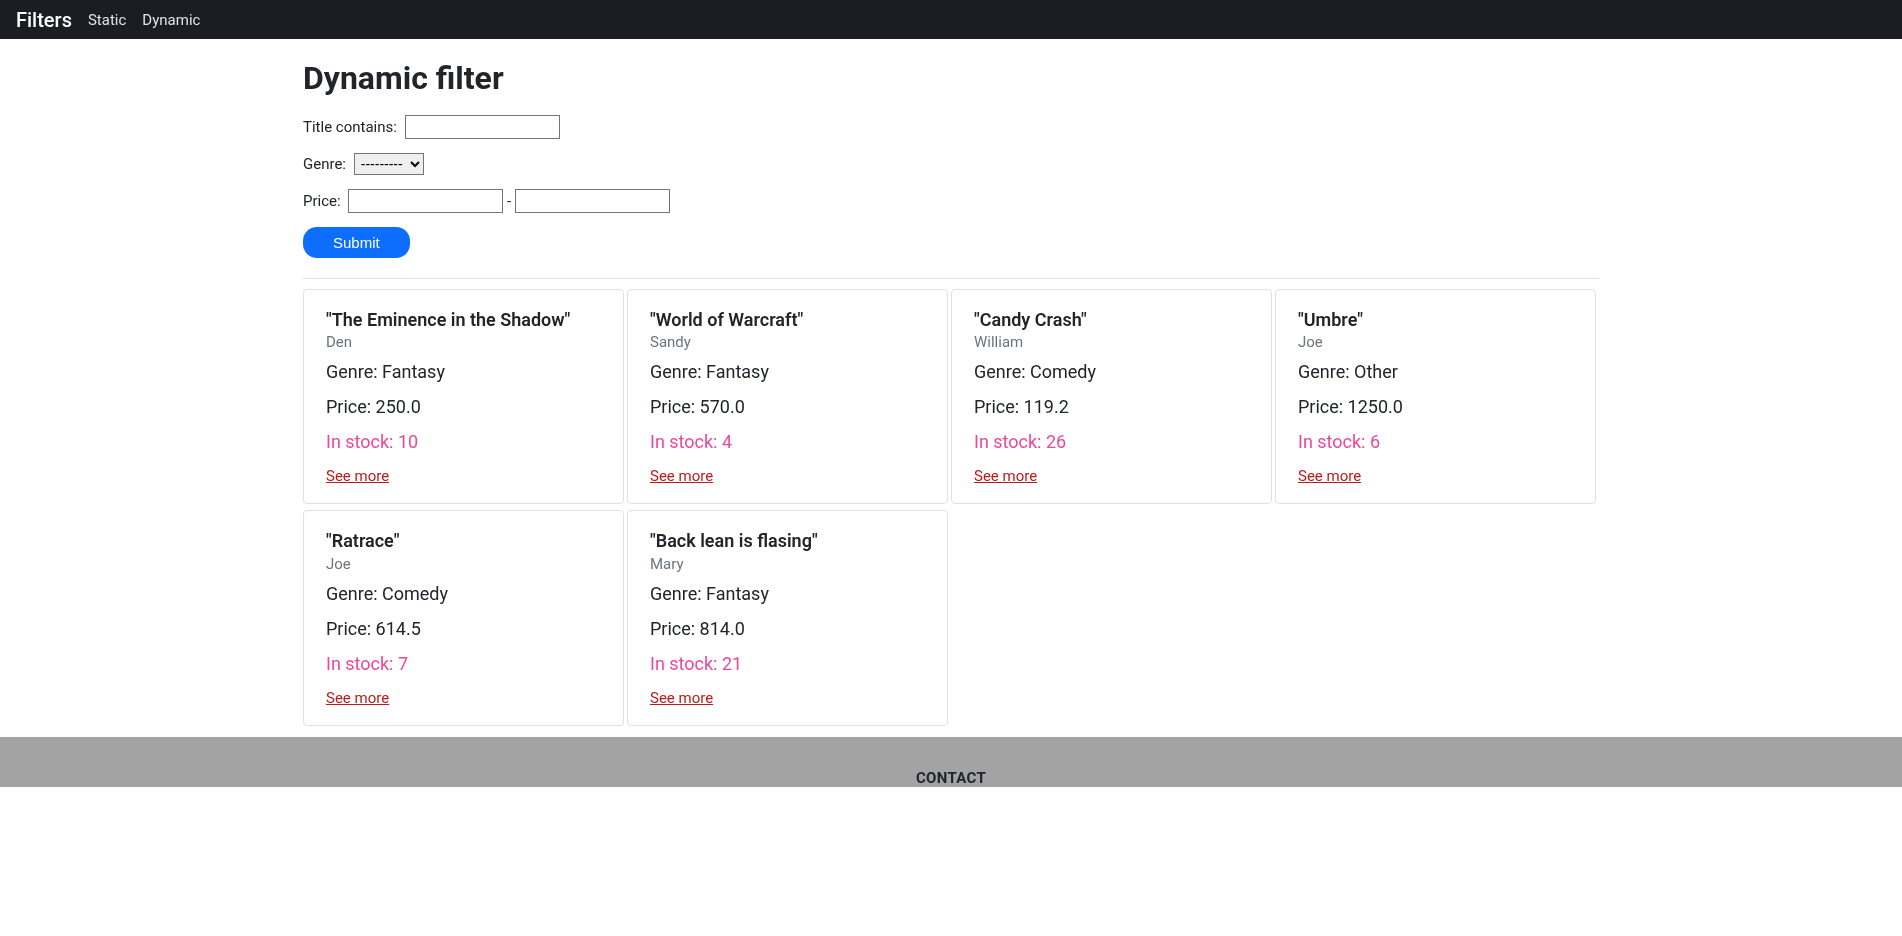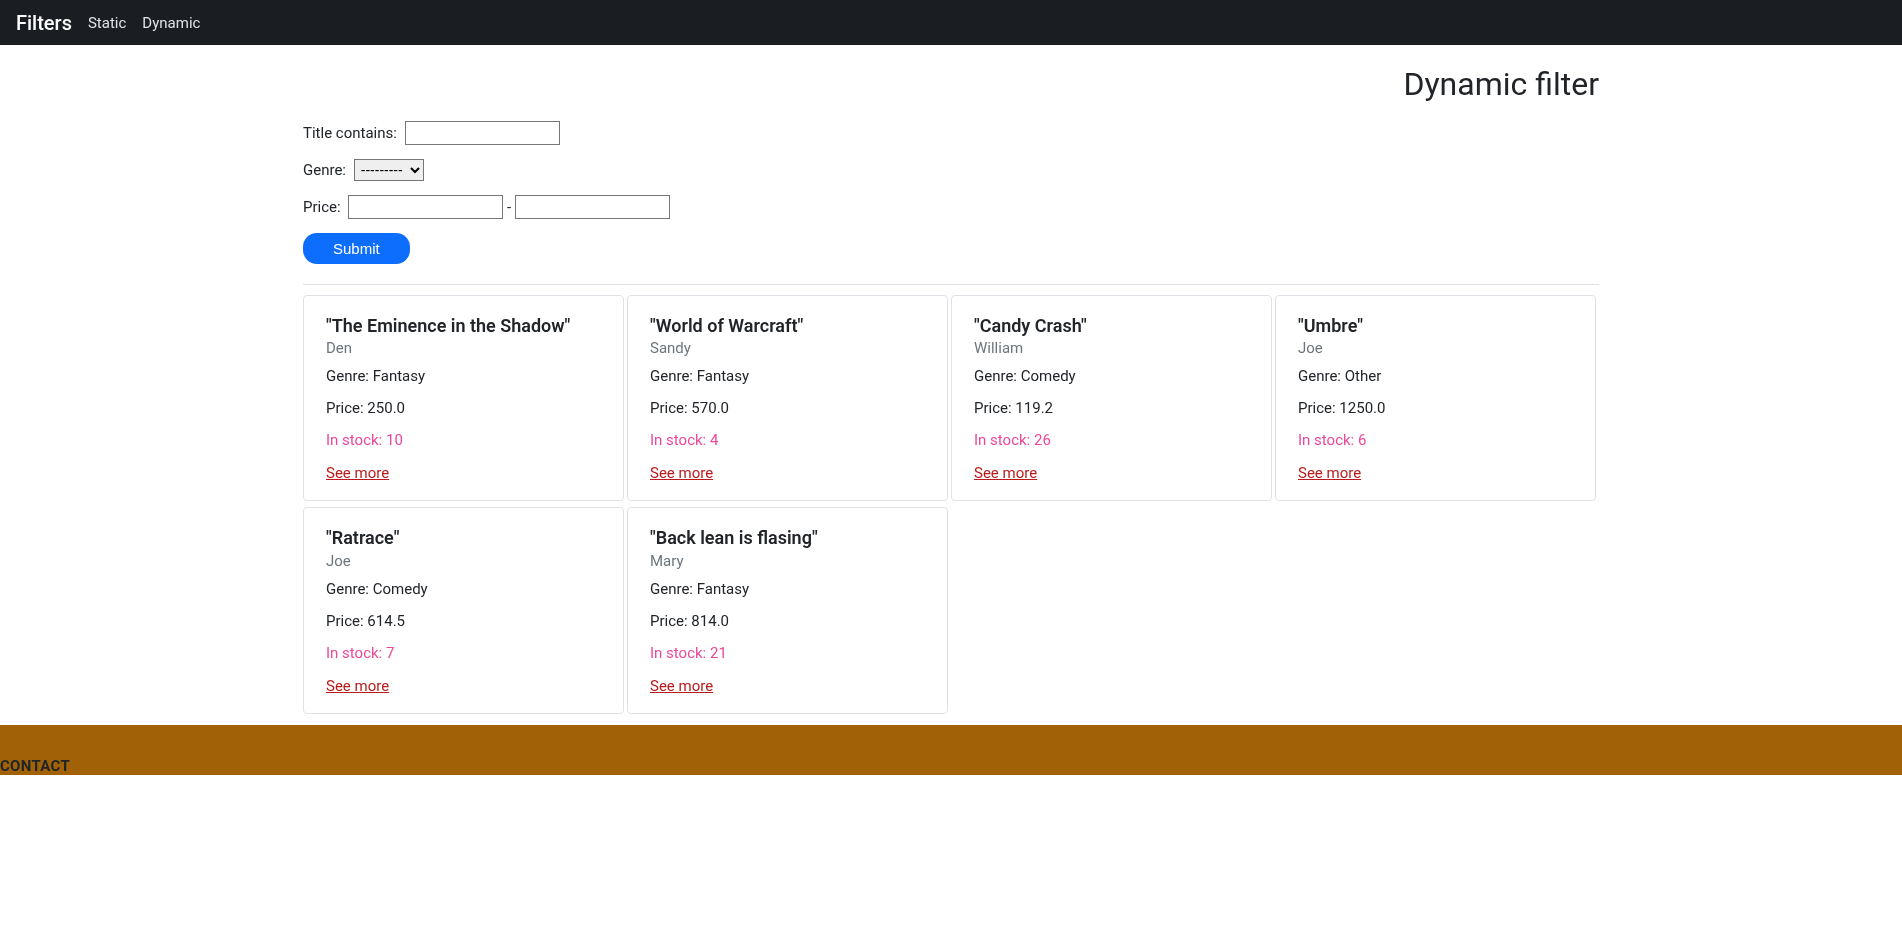--- a/index.html
+++ b/index.html
@@ -8,44 +8,44 @@
       font-size: 16px;
       color: #212529;
       background: #fff;
     }
     .navbar {
       background: #1a1d21;
       color: #fff;
       display: flex;
       align-items: center;
       padding: 8px 16px;
-      height: 45px;
+      height: 39px;
     }
     .navbar-brand {
       font-weight: 500;
       font-size: 20px;
       margin-right: 16px;
       color: #fff;
     }
     .navbar-link {
       color: #dee2e6;
       text-decoration: none;
       margin-right: 16px;
       font-size: 15px;
       cursor: pointer;
     }
     .container {
       max-width: 1320px;
       margin: 0 auto;
       padding: 0 12px;
     }
     .page-title {
-      text-align: right;
+      text-align: left;
       font-size: 32px;
-      font-weight: 400;
+      font-weight: 700;
       margin-top: 20px;
       margin-bottom: 18px;
     }
     .filter-form p {
       margin-bottom: 14px;
       font-size: 15px;
     }
     .filter-form label {
       margin-right: 4px;
     }
@@ -94,38 +94,38 @@
       font-weight: 600;
       line-height: 1.3;
       margin-bottom: 2px;
     }
     .card-subtitle {
       color: #6c757d;
       font-size: 15px;
       margin-bottom: 10px;
     }
     .card-text {
-      font-size: 15px;
+      font-size: 18px;
       margin-bottom: 14px;
       margin-top: 8px;
     }
     .card-text.muted {
       color: #ec4899;
     }
     .card-link {
       color: #b91c1c;
       text-decoration: underline;
       font-size: 15px;
       cursor: pointer;
     }
     .footer {
-      background: #a16207;
+      background: #a3a3a3;
       margin-top: 8px;
       padding-top: 32px;
-      text-align: left;
+      text-align: center;
     }
     .footer-heading {
       font-weight: 700;
       font-size: 15px;
       letter-spacing: 0.3px;
     }
   </style>
 </head>
 <body>
 

